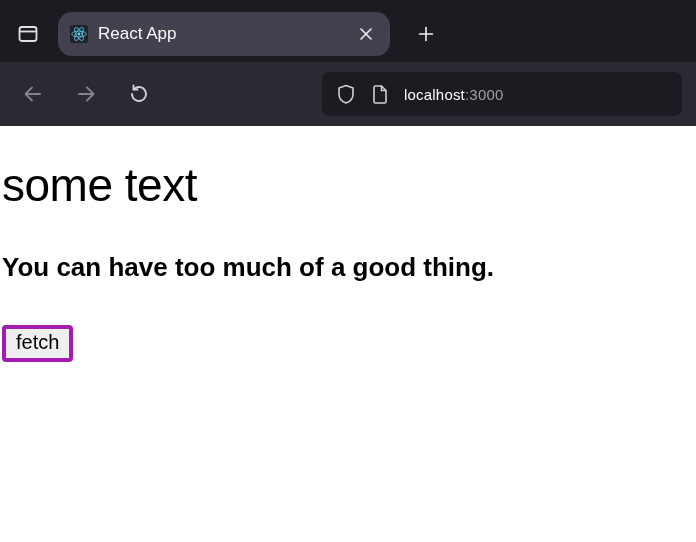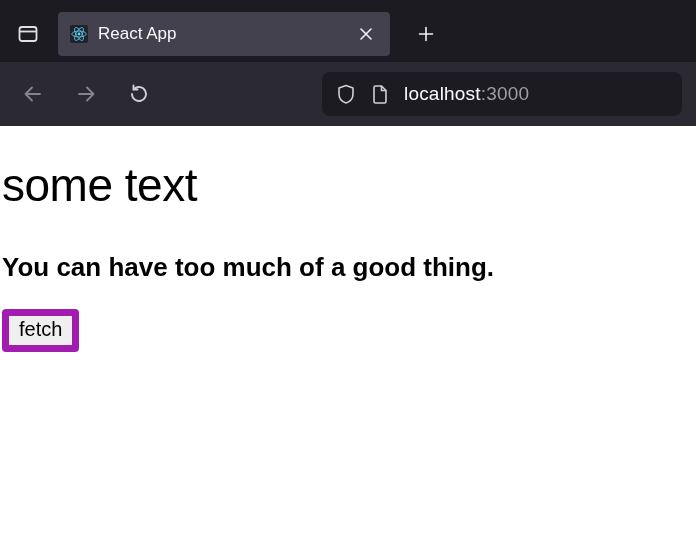--- a/index.html
+++ b/index.html
@@ -18,21 +18,21 @@
     .panel-btn {
       width: 40px; height: 40px;
       display: flex; align-items: center; justify-content: center;
       border-radius: 6px;
       color: #e0e0e6;
     }
     .tab {
       display: flex; align-items: center;
       background: #42414d;
       height: 44px;
-      border-radius: 4px;
+      border-radius: 14px;
       padding: 0 10px 0 12px;
       width: 332px;
       gap: 10px;
     }
     .tab .favicon {
       width: 18px; height: 18px;
       display: flex; align-items: center; justify-content: center;
       background: #20232a;
       border-radius: 2px;
     }
@@ -80,21 +80,21 @@
       border-radius: 8px;
       display: flex;
       align-items: center;
       padding: 0 14px;
       gap: 14px;
       min-width: 360px;
     }
     .addrbar svg { display:block; }
     .addrbar .url {
       color: #fbfbfe;
-      font-size: 19px;
+      font-size: 15px;
       letter-spacing: .2px;
     }
     .addrbar .url .dim { color: #9e9ea7; }
 
     
     .page {
       background: #fff;
       padding: 0 2px;
     }
     .page h1 {
@@ -102,25 +102,25 @@
       font-weight: 400;
       margin: 32px 0 0 0;
       letter-spacing: -0.5px;
     }
     .page h2 {
       font-size: 26px;
       font-weight: 800;
       margin: 40px 0 0 0;
     }
     .fetch-btn {
-      margin-top: 26px;
+      margin-top: 42px;
       font-size: 20px;
       padding: 2px 10px 4px 10px;
       background: #efefef;
-      border: 7px solid #a21caf;
+      border: 4px solid #a21caf;
       border-radius: 4px;
       cursor: pointer;
       font-family: inherit;
     }
   </style>
 </head>
 <body>
 
 <div class="tab-strip">
   <div class="panel-btn">

